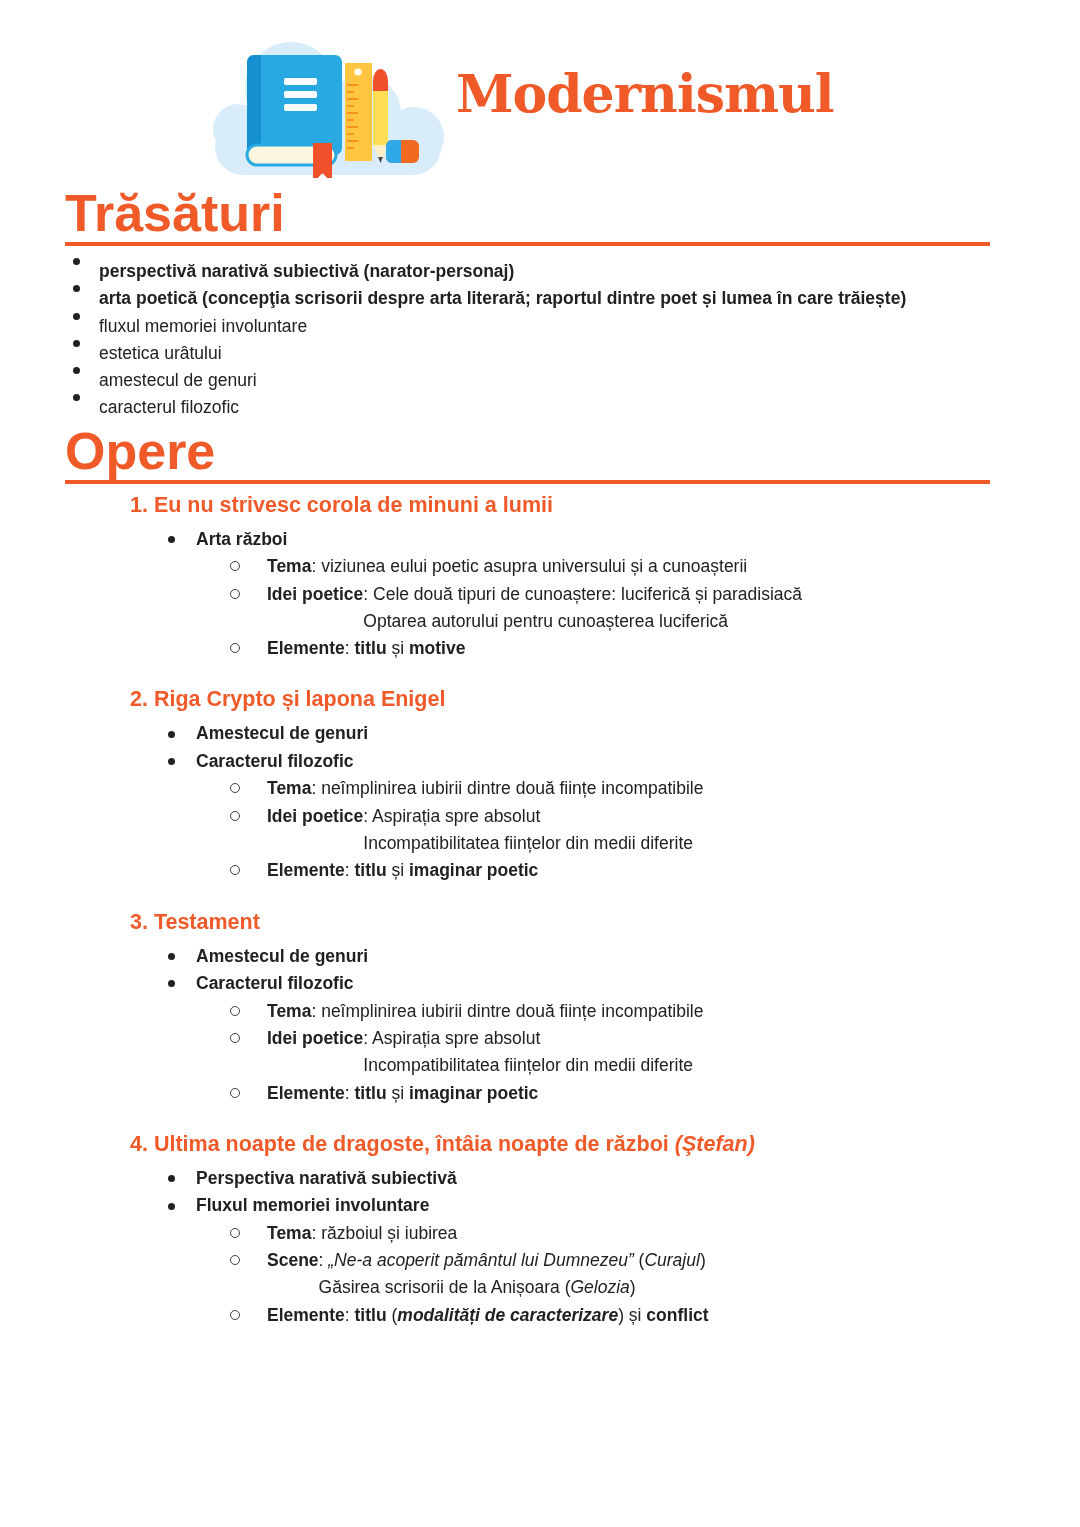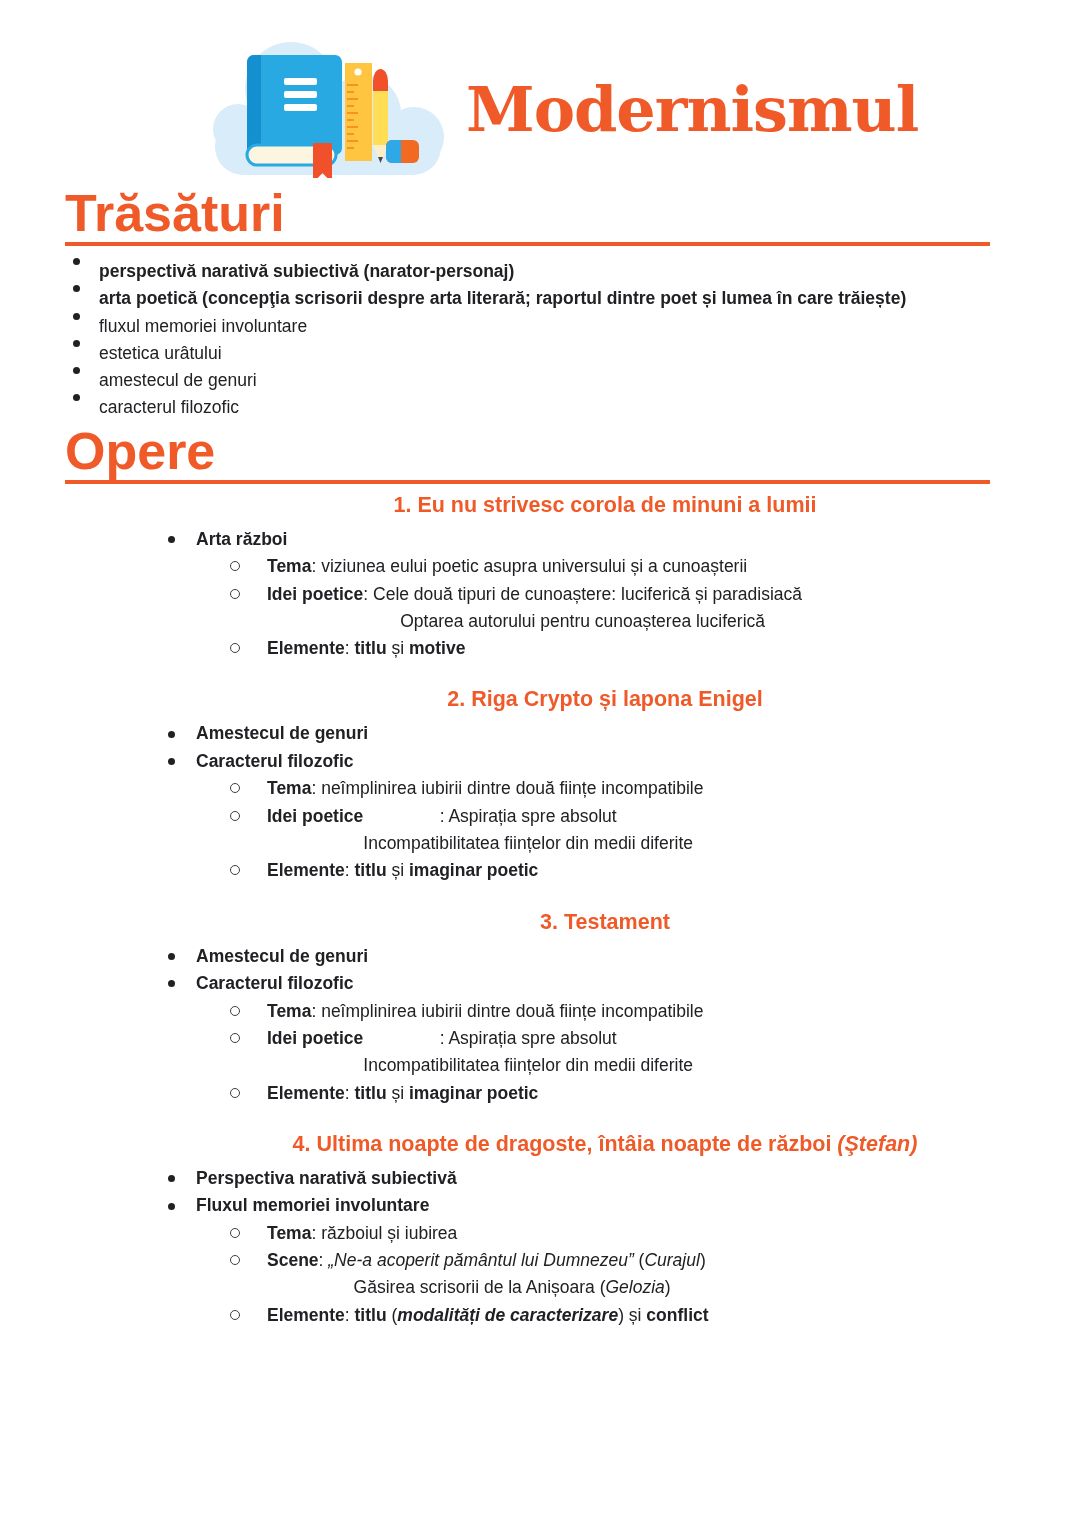--- a/index.html
+++ b/index.html
@@ -24,23 +24,23 @@
     font-family:"Liberation Sans", sans-serif;
     color:var(--text);
     -webkit-font-smoothing:antialiased;
   }
   .page{position:relative;width:1080px;height:1527px;overflow:hidden;background:#fff;}
 
   
   .hdr{position:relative;height:192px;}
   .illus{position:absolute;left:213px;top:33px;width:235px;height:145px;}
   .doc-title{
-    position:absolute;left:452px;top:60px;margin:14px;
+    position:absolute;left:452px;top:60px;margin:4px;
     font-family:"DejaVu Serif", serif;
-    font-weight:bold;font-size:62px;line-height:1.15;
+    font-weight:bold;font-size:52px;line-height:1.15;
     color:var(--accent);letter-spacing:-1px;
   }
 
   
   .section-h{
     color:var(--accent);
     font-size:52px;font-weight:bold;line-height:42px;
     margin:0 0 8px 65px;width:925px;
     border-bottom:4px solid var(--accent);
     padding-bottom:8px;letter-spacing:0px;
@@ -49,21 +49,21 @@
 
   
   .traits{margin-left:65px;padding-top:4px;}
   .trait{display:flex;align-items:flex-start;font-size:17.5px;line-height:27.3px;}
   .dot{flex:0 0 auto;width:7px;height:7px;border-radius:50%;background:var(--text);margin:0 19px 0 8px;}
   .b{font-weight:bold;}
   .i{font-style:italic;}
 
   
   .works{margin:0;}
-  .work{margin:24px 0 0 130px;text-align:center;}
+  .work{margin:24px 0 0 130px;}
   .work:first-child{margin-top:0;}
   .wtitle{
     margin:0 0 8px 0;font-size:21.5px;font-weight:bold;line-height:26px;
     color:var(--accent);
   }
   .feature{display:flex;align-items:center;font-size:17.5px;line-height:27.5px;}
   .feature .dot{margin:0 21px 0 38px;}
   .detail{display:flex;align-items:flex-start;font-size:17.5px;line-height:27.3px;}
   .ring{
     flex:0 0 auto;width:8px;height:8px;border:1.7px solid #3c4043;border-radius:50%;

